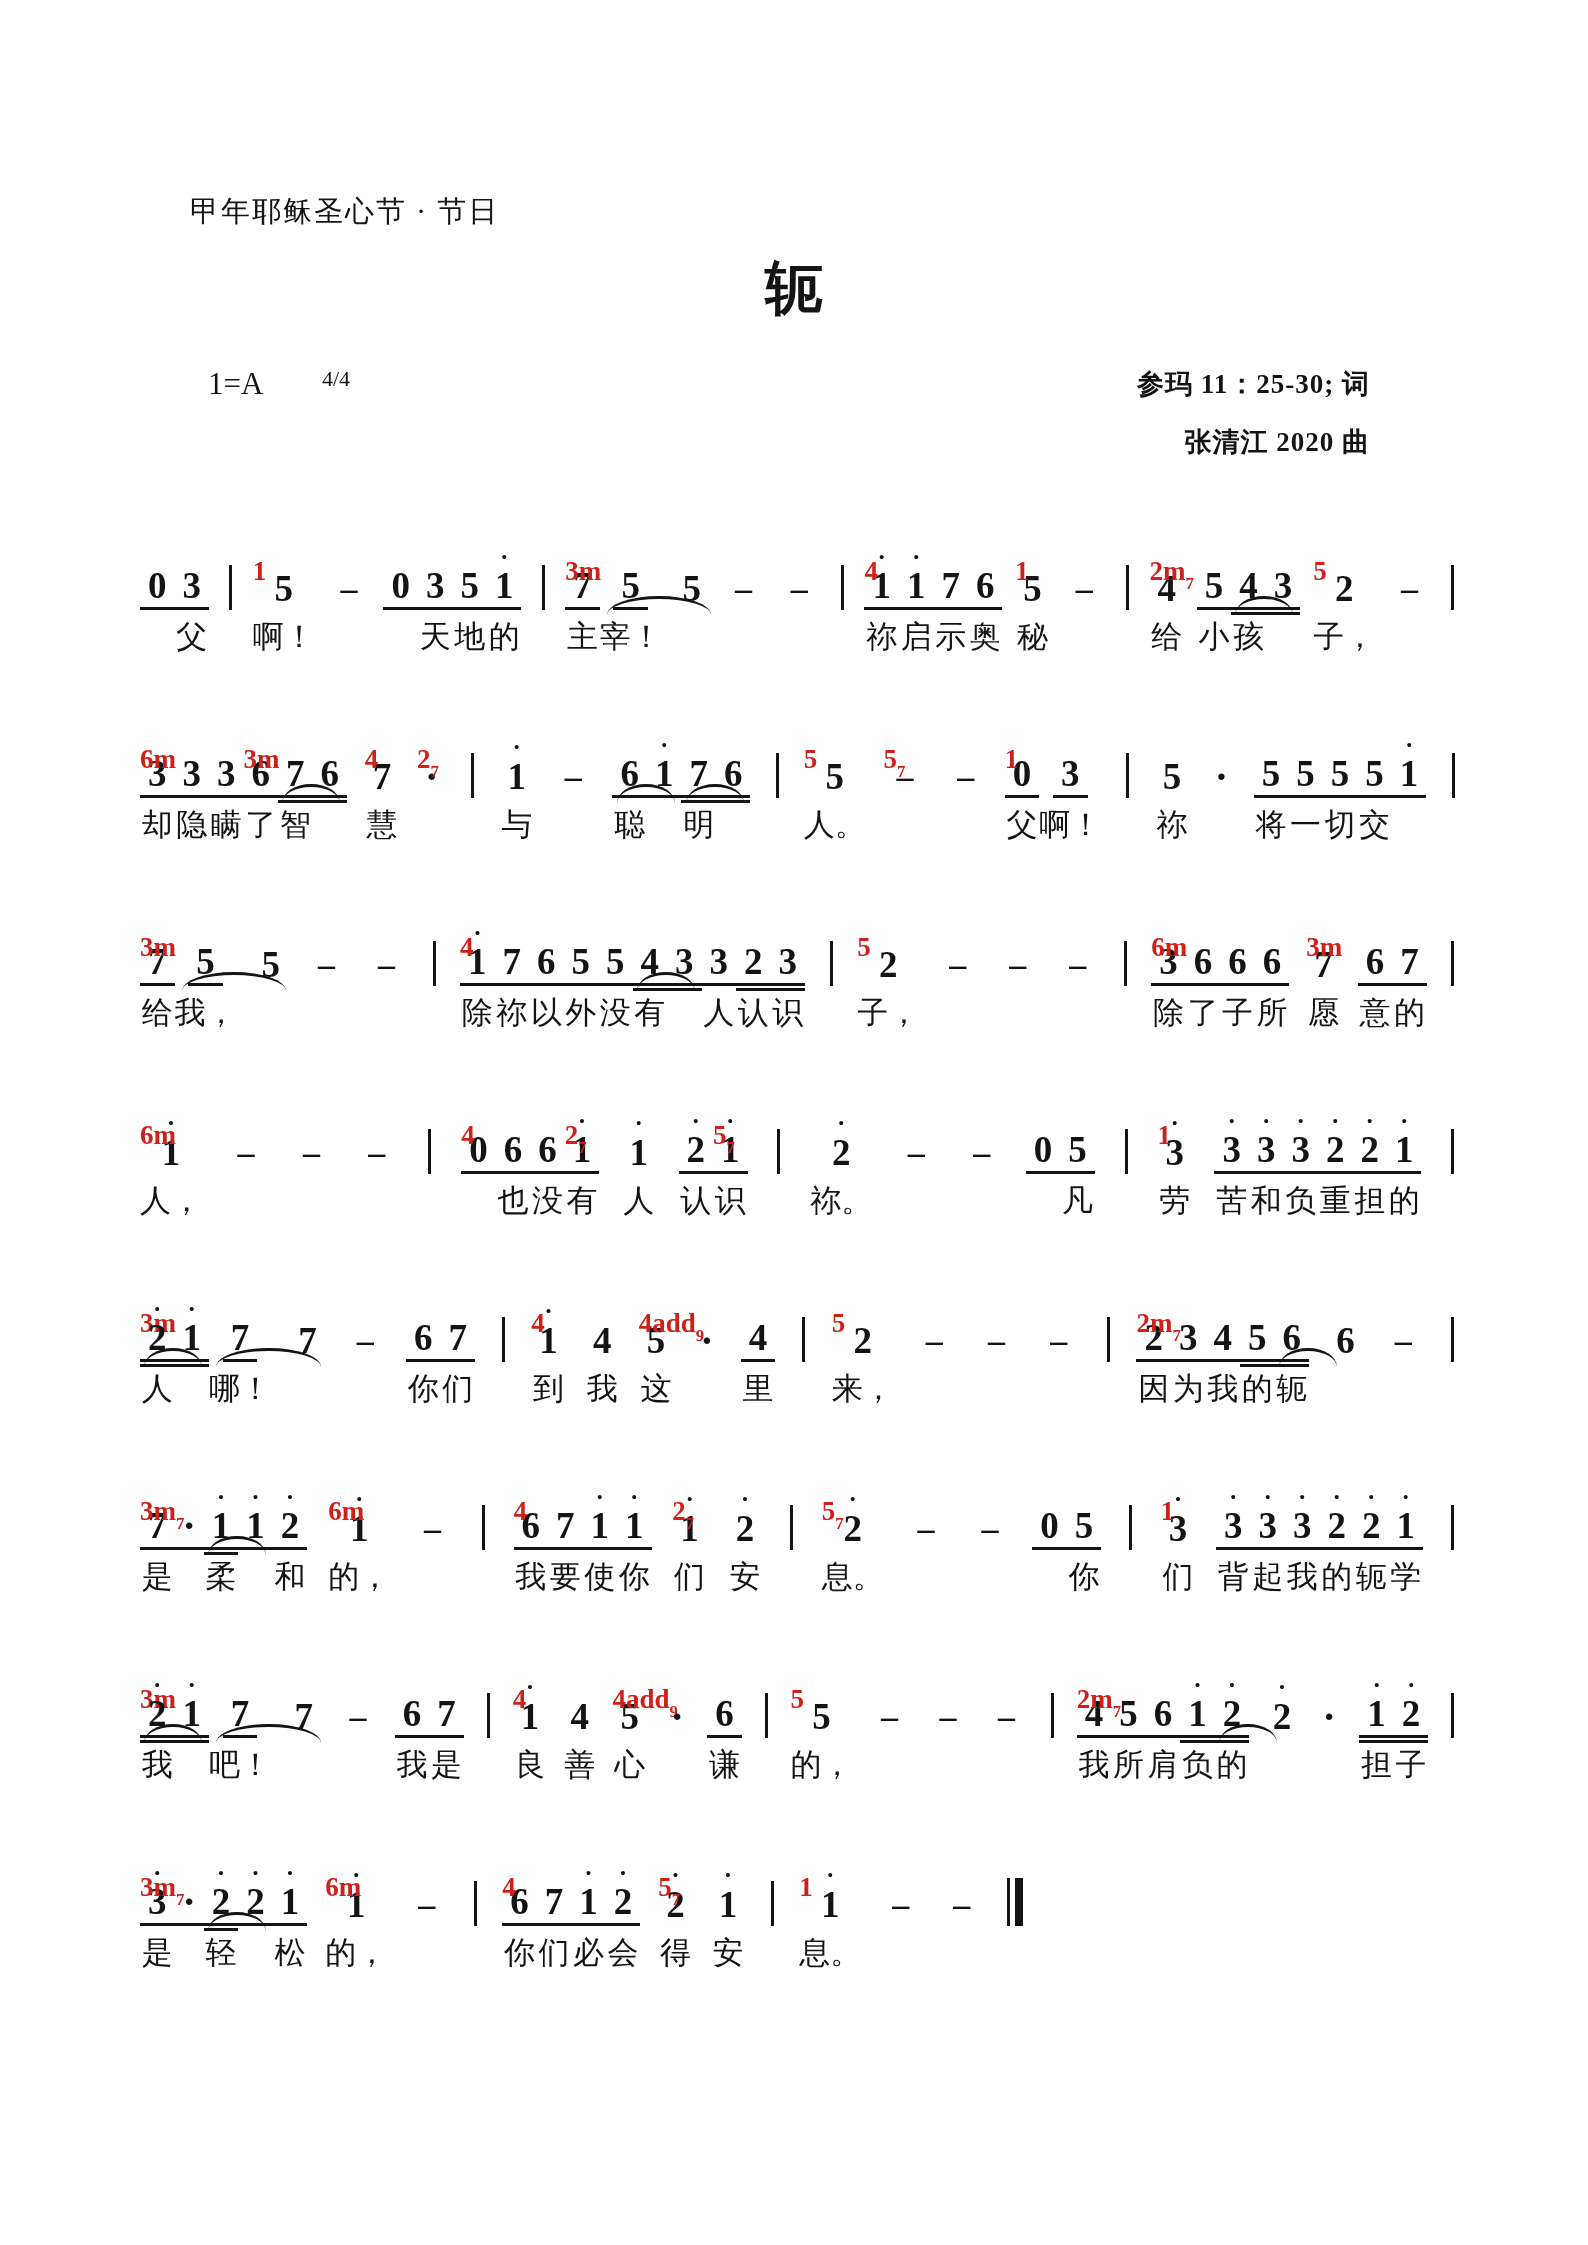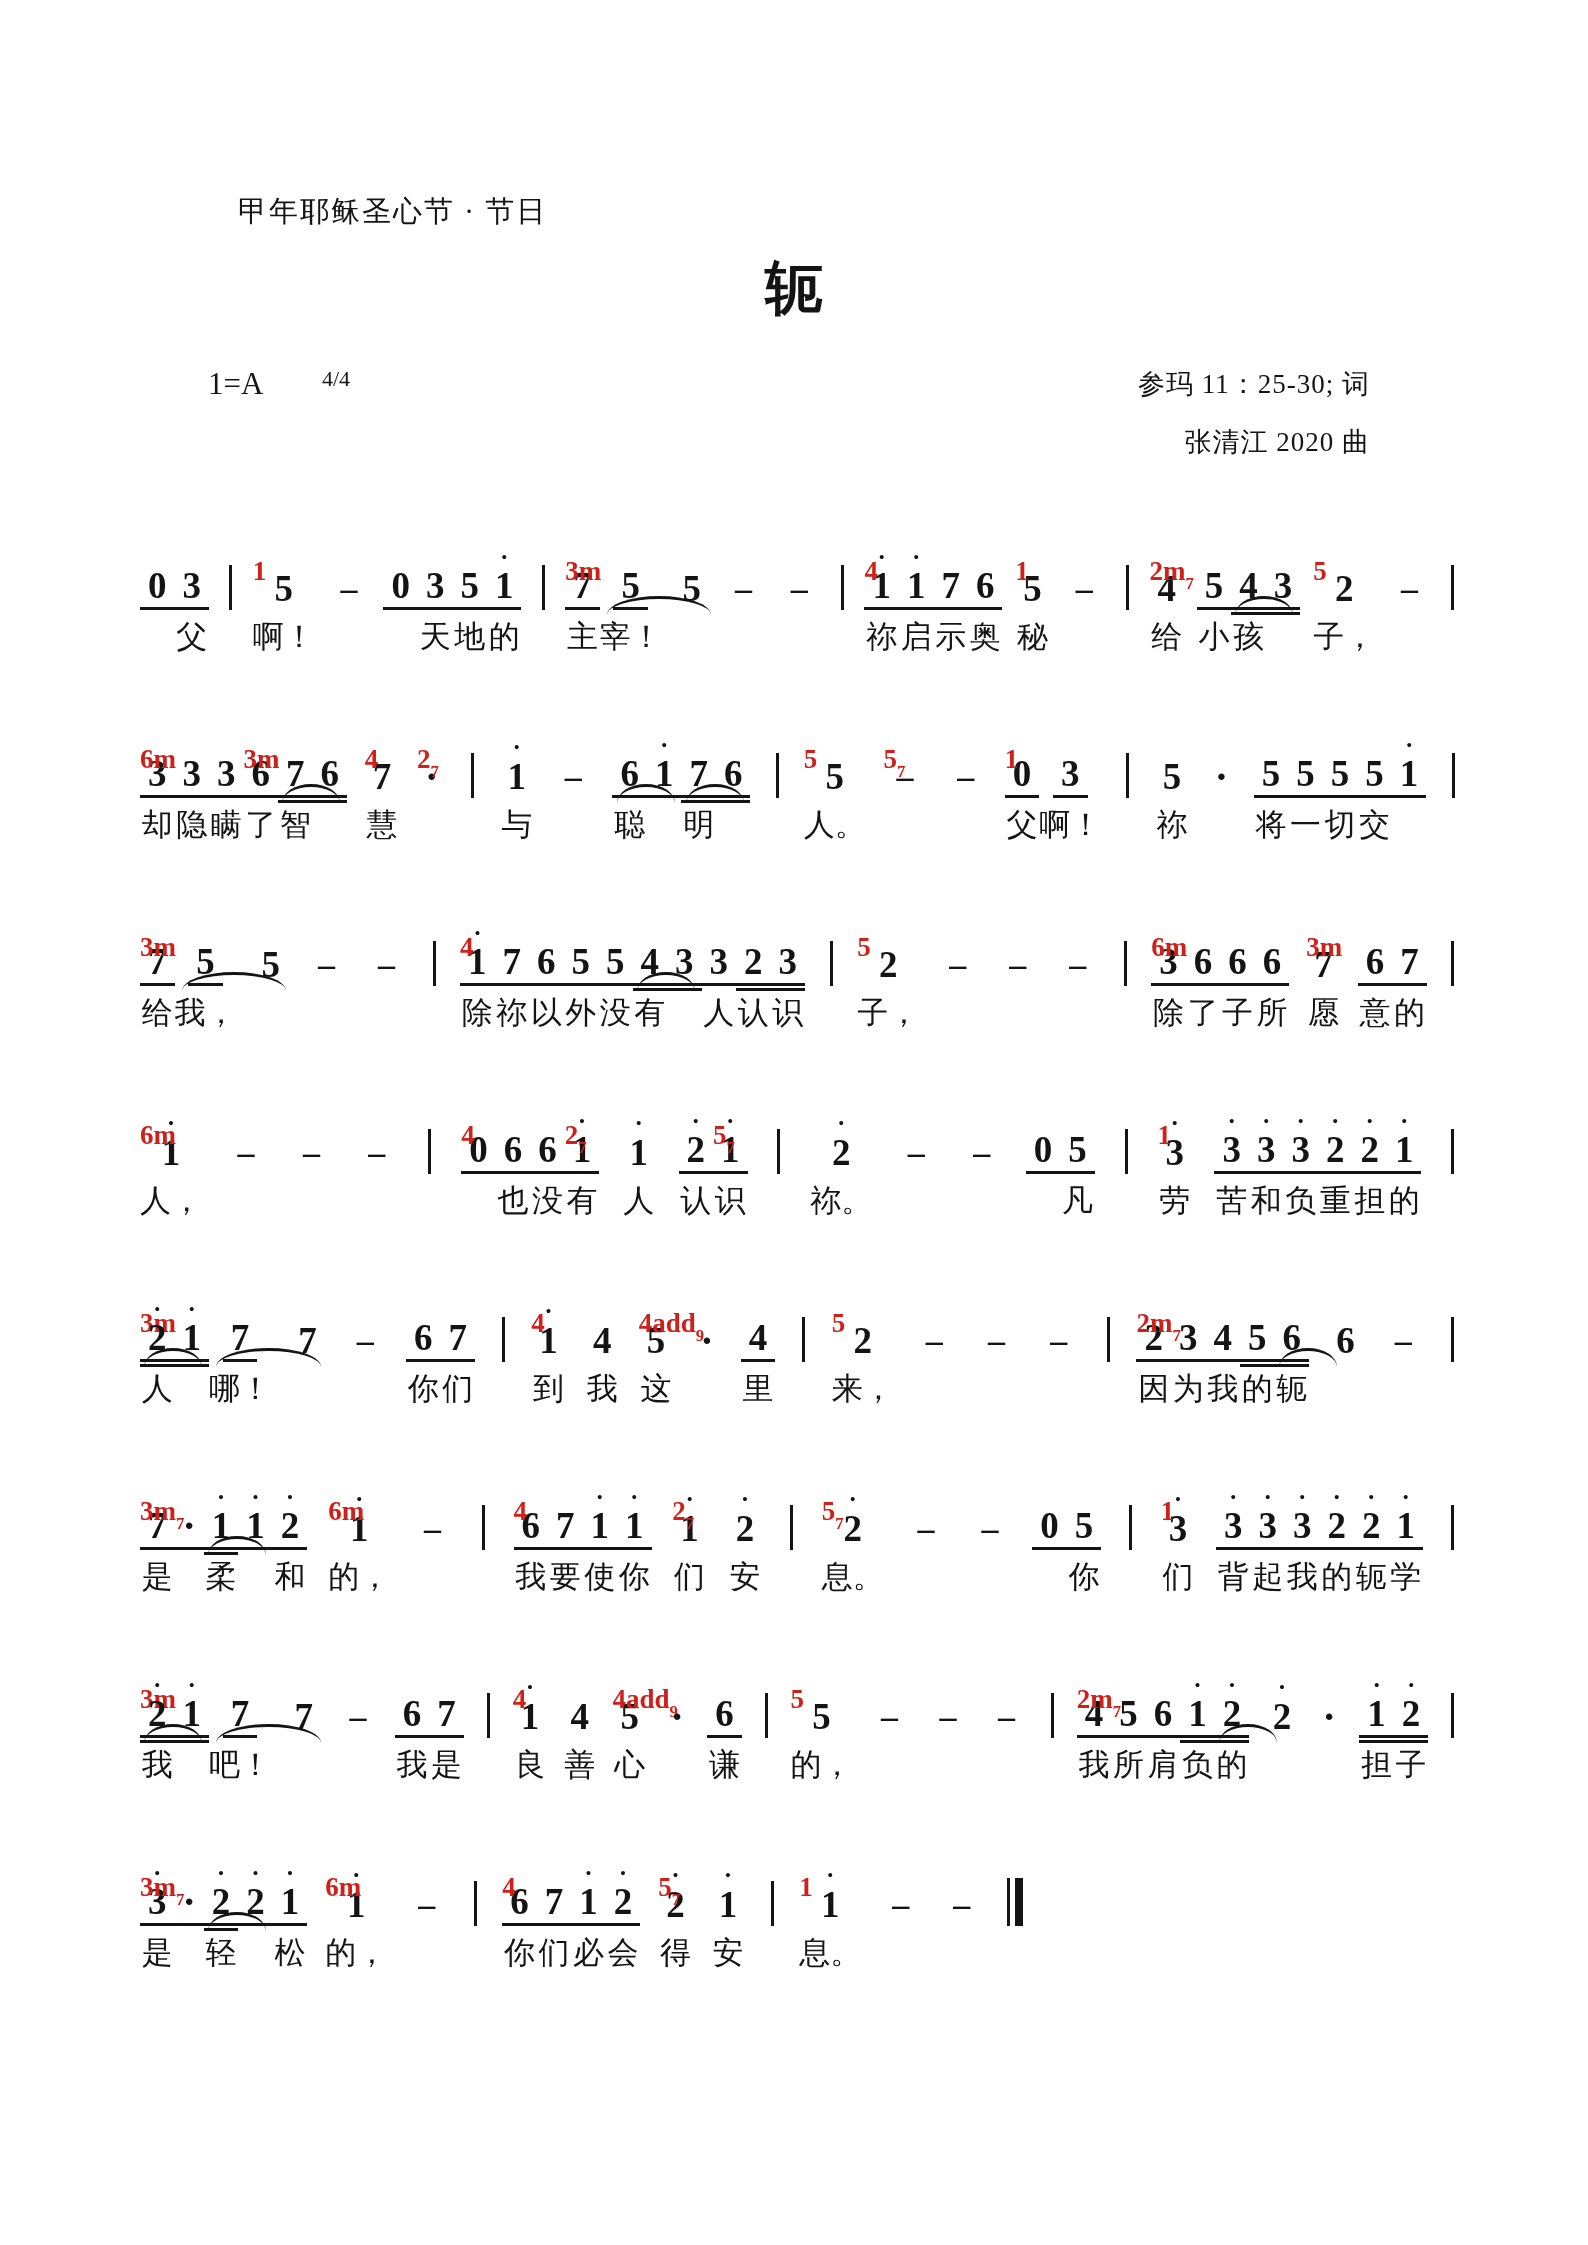--- a/index.html
+++ b/index.html
@@ -8,26 +8,26 @@
     --bg:#ffffff;
   }
   *{box-sizing:border-box;}
   html,body{margin:0;padding:0;}
   body{
     width:1588px;height:2245px;background:var(--bg);
     font-family:"Liberation Serif", serif;color:var(--ink);
     position:relative;overflow:hidden;
   }
   .sheet{position:absolute;inset:0;}
-  .occasion{position:absolute;left:190px;top:192px;font-size:29px;letter-spacing:2px;margin-left:48px;}
+  .occasion{position:absolute;left:190px;top:192px;font-size:29px;letter-spacing:2px;}
   .title{position:absolute;left:0;top:250px;width:100%;text-align:center;
          font-size:58px;font-weight:bold;margin:0;letter-spacing:0;}
   .key{position:absolute;left:208px;top:366px;font-size:31px;}
   .meter{position:absolute;left:322px;top:366px;font-size:22px;}
-  .credit{position:absolute;right:218px;text-align:right;font-size:27px;letter-spacing:1px;}
+  .credit{position:absolute;right:218px;text-align:right;font-size:27px;letter-spacing:1px;font-weight:bold;}
   .credit1{top:366px;}
   .credit2{top:424px;}
 
   .score{position:absolute;left:140px;top:500px;width:1322px;}
   .system{position:relative;padding-top:52px;margin-bottom:28px;}
   .cols{display:flex;justify-content:space-between;align-items:flex-start;width:100%;}
   .cols.short{justify-content:flex-start;}
   .cols.short .grp{margin-right:18px;}
   .grp{display:flex;align-items:flex-start;}
   .col{position:relative;display:flex;flex-direction:column;align-items:center;}

